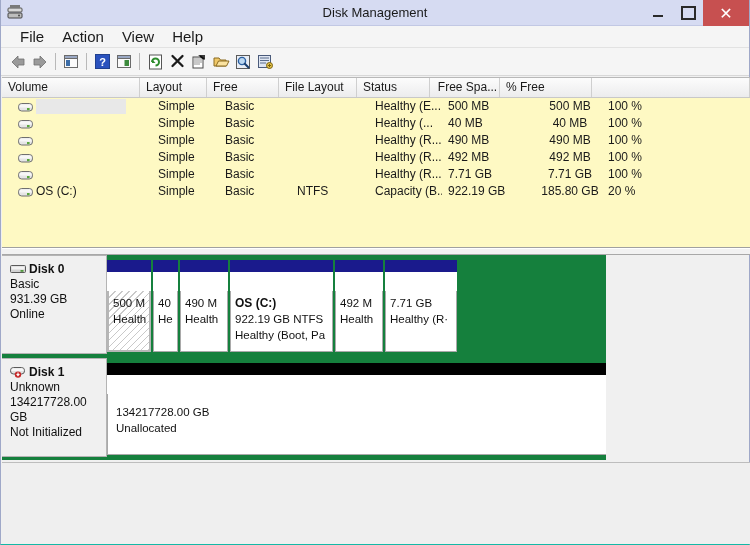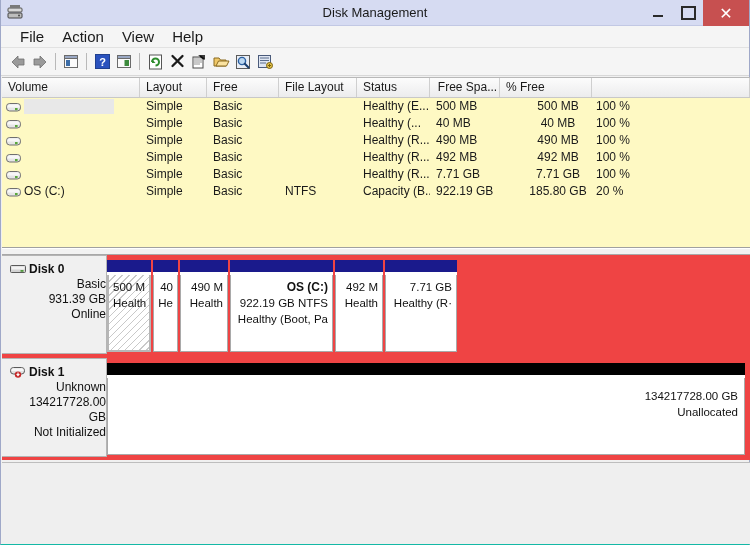--- a/index.html
+++ b/index.html
@@ -135,20 +135,21 @@
     line-height: 19px;
     border-right: 1px solid #cfcfcf;
     background: linear-gradient(#fcfcfc, #ececed);
     overflow: hidden;
     white-space: nowrap;
   }
   .lrow {
     display: flex;
     height: 17px;
     align-items: center;
+    margin-left: 12px;
   }
   .lrow .cell {
     font-size: 12px;
     color: #1a1a1a;
     padding-left: 6px;
     line-height: 17px;
     overflow: hidden;
     white-space: nowrap;
     height: 17px;
   }
@@ -194,24 +195,23 @@
   .splitter .inner {
     height: 100%;
     border-top: 1px solid #ffffff;
     background: #f2f2f2;
   }
 
   
   .graphpane {
     position: absolute;
     left: 1px; top: 255px;
-    width: 748px; height: 205px;
-    background: #ef4444;
+    width: 604px; height: 205px;
+    background: #15803d;
     overflow: hidden;
-    text-align: right;
   }
   .diskrow {
     position: relative;
     display: flex;
     height: 99px;
   }
   .diskrow + .diskrow { margin-top: 4px; }
   .diskinfo {
     width: 105px;
     flex: 0 0 auto;
@@ -263,21 +263,21 @@
     flex: 0 0 auto;
   }
   .part .body {
     flex: 1 1 auto;
     border: 1px solid #a9a9a9;
     border-top: none;
     background: #ffffff;
     padding: 4px 4px 0 4px;
     overflow: hidden;
     white-space: nowrap;
-    margin-top: 3px;
+    margin-top: 19px;
     position: relative;
   }
   .part .body.hatched {
     background-color: #ffffff;
     background-image: repeating-linear-gradient(
       135deg,
       rgba(0,0,0,0) 0px,
       rgba(0,0,0,0) 4px,
       #c9c9c9 4px,
       #c9c9c9 5px

